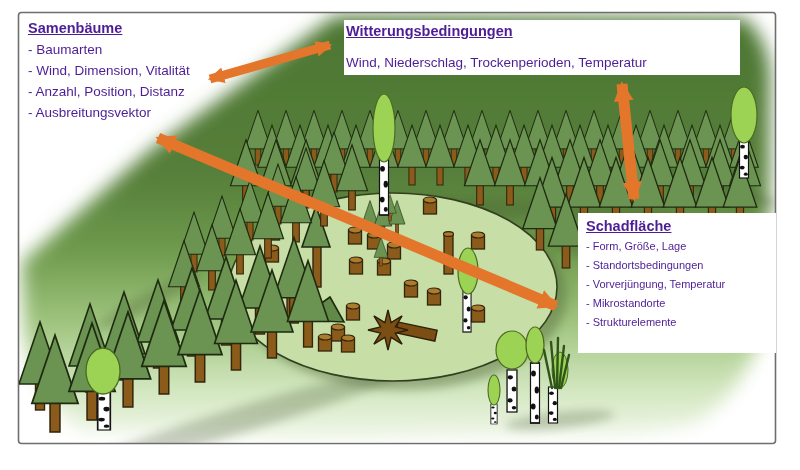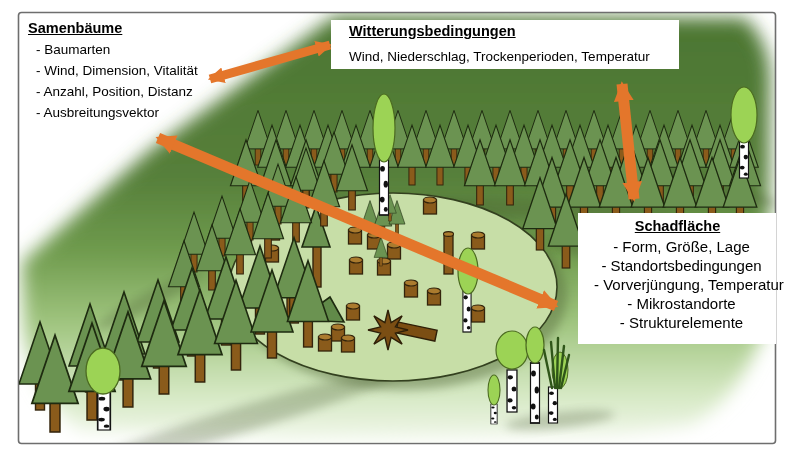--- a/index.html
+++ b/index.html
@@ -1,27 +1,27 @@
 <!DOCTYPE html>
 <html><head>
 <meta charset="utf-8">
 <style>
   html,body{margin:0;padding:0;background:#fff;}
   #stage{position:relative;width:800px;height:470px;background:#fff;overflow:hidden;
          font-family:"Liberation Sans",sans-serif;}
   #scene{position:absolute;left:0;top:0;}
-  .tbox{position:absolute;color:#000000;}
+  .tbox{position:absolute;color:#4c1d95;}
   .tbox .title{font-weight:bold;text-decoration:underline;font-size:14.5px;margin:0 0 3px 0;white-space:nowrap;}
-  .item{font-size:13.5px;line-height:21px;white-space:nowrap;margin-left:8px;}
+  .item{font-size:13.5px;line-height:21px;white-space:nowrap;}
   #box-samen{left:28px;top:20px;width:205px;}
   #box-samen .cont{padding-left:7px;}
-  #box-witter{left:331px;top:20px;width:348px;background:#fff;padding:3px 9px 5px 18px;box-sizing:border-box;}
-  #box-witter .body{font-size:13.5px;white-space:nowrap;margin-top:10px;}
-  #box-schad{left:578px;top:213px;width:198px;background:#fff;padding:5px 7px 12px 8px;box-sizing:border-box;text-align:center;}
-  #box-schad .item{font-size:15px;line-height:19px;}
+  #box-witter{left:344px;top:20px;width:396px;background:#fff;padding:3px 9px 5px 2px;box-sizing:border-box;}
+  #box-witter .body{font-size:13.5px;white-space:nowrap;margin-top:16px;}
+  #box-schad{left:578px;top:213px;width:198px;background:#fff;padding:5px 7px 21px 8px;box-sizing:border-box;}
+  #box-schad .item{font-size:11px;line-height:19px;}
 </style>
 </head>
 <body>
 
 <div id="stage">
 
 <svg id="scene" width="800" height="470" viewBox="0 0 800 470">
   <defs>
     <clipPath id="frameclip">
           <rect x="19" y="13" width="756" height="430" rx="3"></rect>

